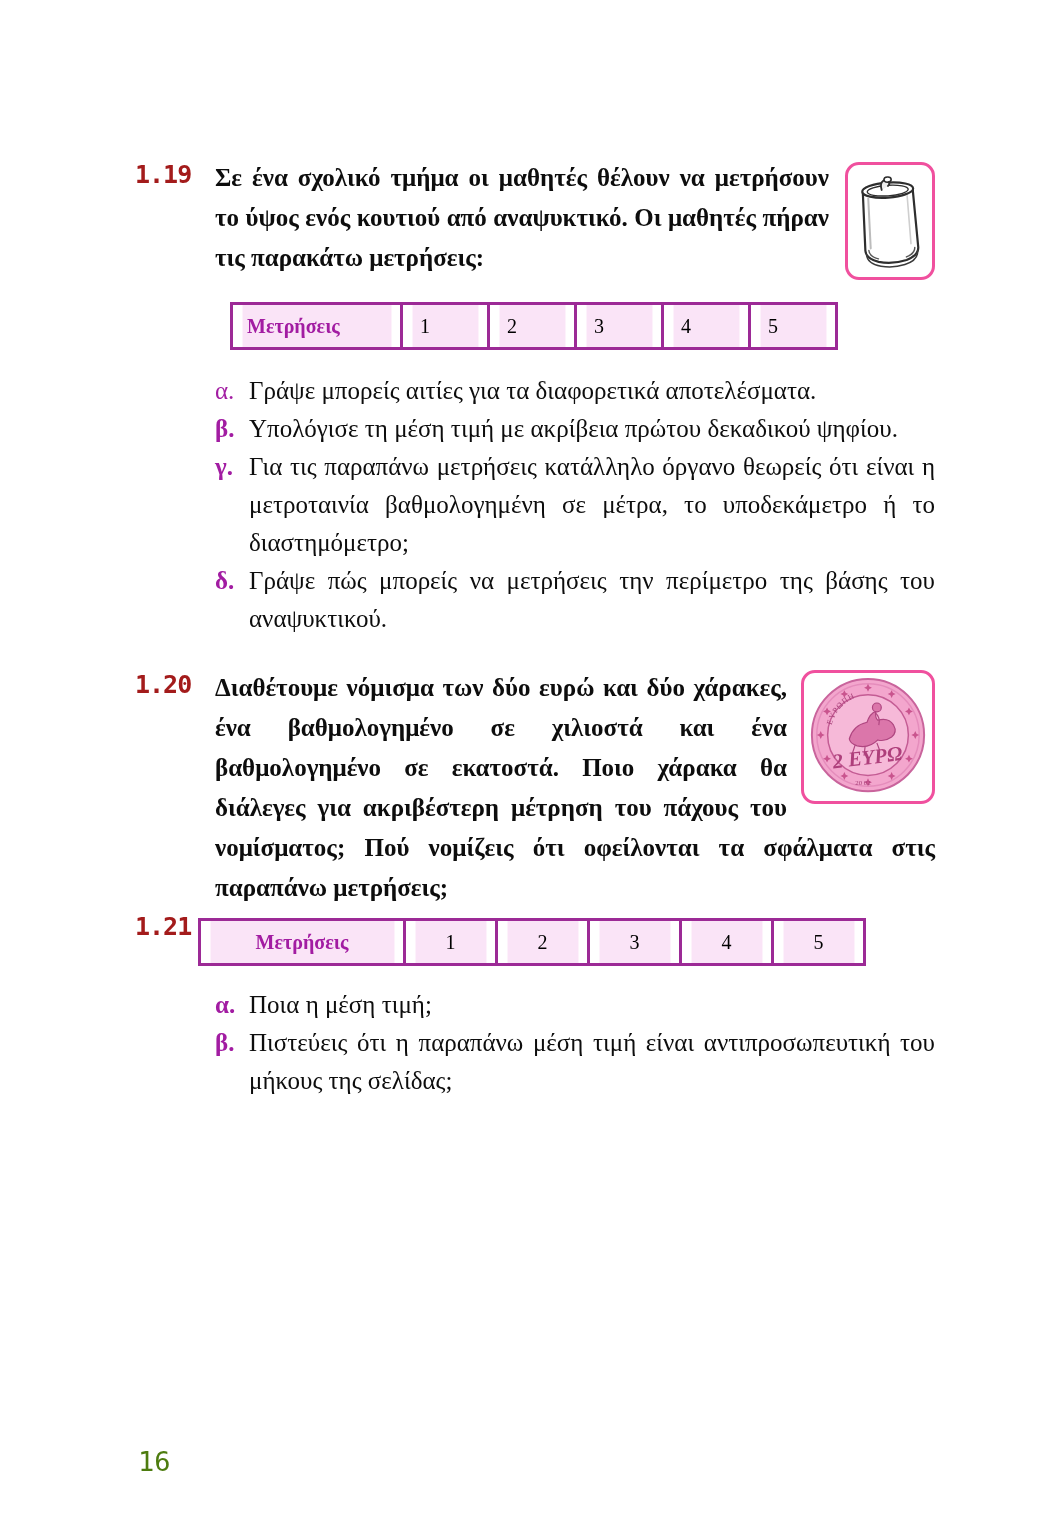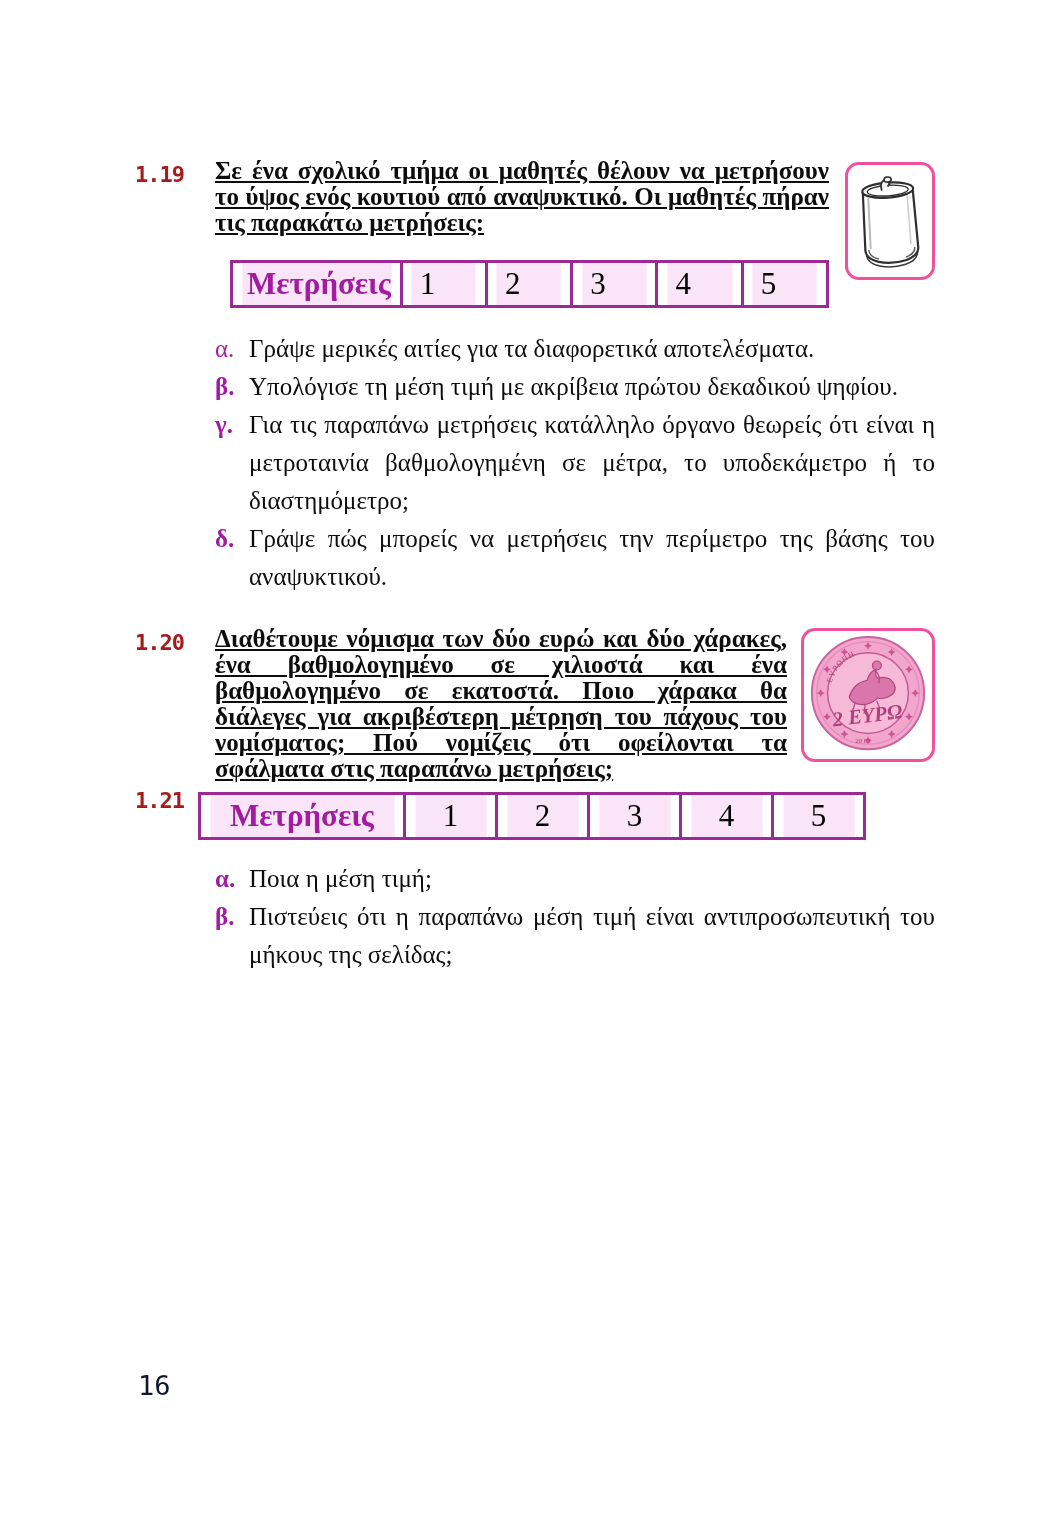--- a/index.html
+++ b/index.html
@@ -17,43 +17,43 @@
     background:#ffffff;
     font-family:"Liberation Serif", serif;
     color:var(--ink);
     overflow:hidden;
   }
   .content{padding:158px 126px 0 135px;}
   section.exercise{display:flex;align-items:flex-start;}
   .num{
     flex:none;width:80px;
     font-family:"DejaVu Sans Mono", monospace;
-    font-weight:bold;font-size:22px;line-height:34px;
+    font-weight:bold;font-size:25px;line-height:34px;
     color:var(--numred);
     letter-spacing:-1px;
   }
   .body{flex:none;width:720px;}
   .stmt{
-    margin:0;font-size:25px;line-height:26px;font-weight:bold;
-    text-align:justify;color:var(--ink);text-decoration:underline;
+    margin:0;font-size:25px;line-height:40px;font-weight:bold;
+    text-align:justify;color:var(--ink);
   }
   
   .figbox{
     float:right;background:#fff;
     border:3px solid var(--imgborder);
     border-radius:14px;
     box-sizing:border-box;
   }
   .can-box{width:90px;height:118px;margin:4px 0 10px 16px;}
   .coin-box{width:134px;height:134px;margin:2px 0 8px 14px;}
   .figbox svg{display:block;width:100%;height:100%;}
   
   table.mtable{
     border-collapse:collapse;clear:none;
-    font-size:31px;
+    font-size:20px;
   }
   table.mtable td{
     height:45px;box-sizing:border-box;
     border:3px solid var(--tborder);
     background:linear-gradient(to right,
       #ffffff 0, #ffffff 9px,
       var(--pink) 9px, var(--pink) calc(100% - 9px),
       #ffffff calc(100% - 9px), #ffffff 100%);
     white-space:nowrap;
   }
@@ -74,23 +74,23 @@
     flex:none;width:34px;
     font-weight:bold;color:var(--magenta);
   }
   .marker.light{font-weight:normal;}
   .itext{flex:1;text-align:justify;color:var(--ink);}
   #ex119{margin-bottom:30px;}
   #ex120{margin-bottom:2px;}
   #ex121{margin-bottom:14px;}
   #ex121 .items{margin-top:20px;}
   .pageno{
-    position:absolute;left:138px;top:1370px;
+    position:absolute;left:138px;top:1446px;
     font-family:"DejaVu Sans Mono", monospace;
-    font-size:27px;color:#0f172a;
+    font-size:27px;color:#4d7c0f;
   }
 </style>
 </head>
 <body>
 
 <div class="page">
   <main class="content">
 
     <section class="exercise" id="ex119">
       <div class="num">1.19</div>
@@ -122,21 +122,21 @@
               <td class="val">3</td>
               <td class="val">4</td>
               <td class="val">5</td>
             </tr>
           </tbody>
         </table>
 
         <div class="items">
           <div class="item">
             <span class="marker light">α.</span>
-            <span class="itext">Γράψε μερικές αιτίες για τα διαφορετικά αποτελέσματα.</span>
+            <span class="itext">Γράψε μπορείς αιτίες για τα διαφορετικά αποτελέσματα.</span>
           </div>
           <div class="item">
             <span class="marker">β.</span>
             <span class="itext">Υπολόγισε τη μέση τιμή με ακρίβεια πρώτου δεκαδικού ψηφίου.</span>
           </div>
           <div class="item">
             <span class="marker">γ.</span>
             <span class="itext">Για τις παραπάνω μετρήσεις κατάλληλο όργανο θεωρείς ότι είναι η μετροταινία βαθμολογημένη σε μέτρα, το υποδεκάμετρο ή το διαστημόμετρο;</span>
           </div>
           <div class="item">

